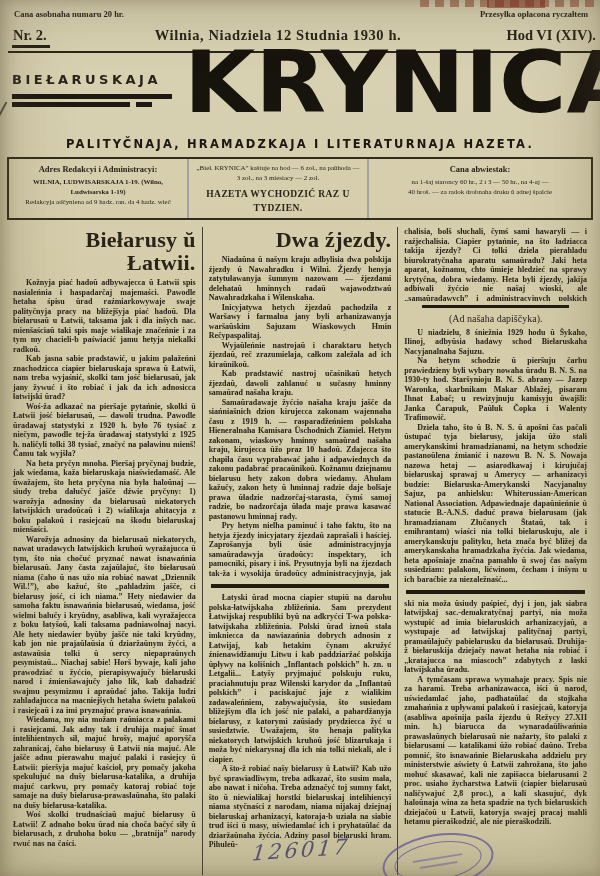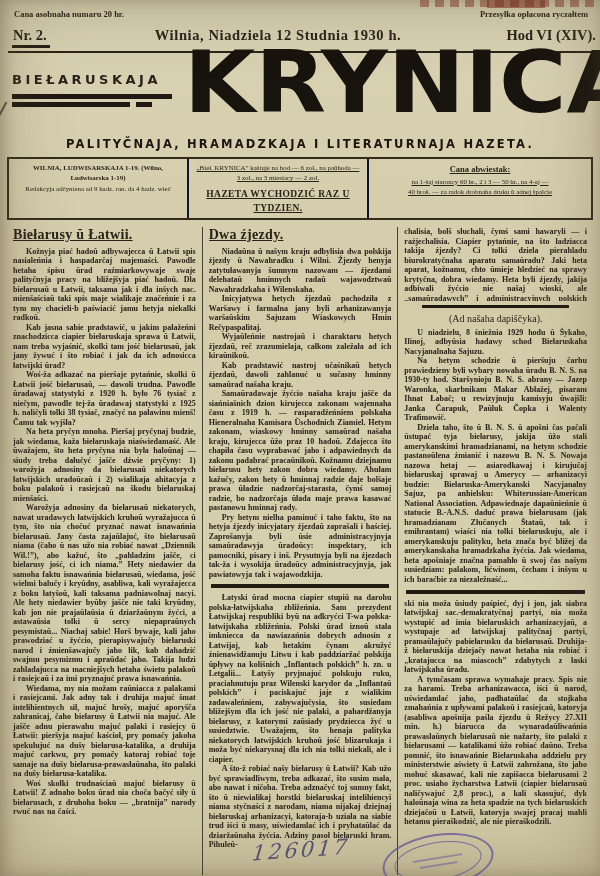--- a/index.html
+++ b/index.html
@@ -28,33 +28,33 @@
   .kicker{font-family:"DejaVu Sans",sans-serif;font-weight:700;font-size:13px;letter-spacing:3.5px;white-space:nowrap;}
   .kbar1{height:5px;background:#1e1912;margin-top:7px;width:160px;}
   .kbar-row{display:flex;align-items:center;margin-top:3px;}
   .kbar2{height:5px;background:#1e1912;width:118px;}
   .kbar3{height:5px;background:#1e1912;width:16px;margin-left:6px;}
   .nameplate{flex:1;font-family:"DejaVu Sans",sans-serif;font-weight:700;font-size:92px;line-height:.82;letter-spacing:0;text-align:center;color:#17130d;margin-top:-6px;transform:scaleY(.92);transform-origin:center top;}
   .subtitle{font-family:"DejaVu Sans",sans-serif;font-weight:700;font-size:11.5px;letter-spacing:2.2px;text-align:center;color:#1c1710;}
   
   .info-boxes{display:flex;margin:6px 7px 0 7px;border:2px solid #332c1e;}
   .ibox{padding:4px 5px 3px 5px;font-size:7px;line-height:1.5;text-align:center;}
-  .ibox + .ibox{border-left:2px solid #0f172a;text-decoration:underline;}
+  .ibox + .ibox{border-left:2px solid #a3a3a3;}
   .ibox-address{width:168px;flex:none;}
   .ibox-sub{width:168px;flex:none;}
   .ibox-rates{flex:1;}
   .ibox-title{font-weight:700;font-size:8.5px;margin-bottom:1px;}
   .ibox-line{font-weight:700;font-size:6.9px;}
   .ibox-line.light{font-weight:400;}
   .ibox-big{font-weight:700;font-size:9.5px;letter-spacing:.4px;margin-top:3px;}
   
   .columns{display:flex;margin:7px 7px 0 7px;height:648px;overflow:hidden;}
   .col{width:33.333%;padding:0 6px;overflow:hidden;}
   .col + .col{border-left:1.5px solid #46402f;}
-  h2.headline{font-size:14px;font-weight:700;text-align:left;margin:1px 0 4px 0;line-height:1.05;letter-spacing:.3px;text-decoration:underline;}
+  h2.headline{font-size:22px;font-weight:700;text-align:right;margin:1px 0 4px 0;line-height:1.05;letter-spacing:.3px;}
   .subhead{font-size:10px;text-align:center;margin:0 0 4px 0;font-weight:400;}
   .para{font-size:8px;line-height:9.5px;font-weight:700;text-align:justify;text-indent:13px;margin:0;word-spacing:.5px;}
   .paras{margin:0;}
   .no-indent-first .para:first-child{text-indent:0;}
   .sec{overflow:hidden;}
   .sec-z-upper{height:352px;}
   .sec-end{height:74px;}
   .sec-america{height:272px;}
   .rule{background:#211c12;}
   .rule.heavy{height:4px;margin:5px 2px;}
@@ -95,20 +95,21 @@
       <div class="kbar2"></div>
       <div class="kbar3"></div>
     </div>
   </div>
   <div class="nameplate">KRYNICA</div>
 </div>
 <div class="subtitle">PALITYČNAJA, HRAMADZKAJA I LITERATURNAJA HAZETA.</div>
 
 <div class="info-boxes">
   <div class="ibox ibox-address">
+    <div class="ibox-title">Adres Redakcyi i Administracyi:</div>
     <div class="ibox-line">WILNIA, LUDWISARSKAJA 1-19. (Wilno, Ludwisarska 1-19)</div>
     <div class="ibox-line light">Redakcyja adčyniena ad 9 hadz. ran. da 4 hadz. wieč</div>
   </div>
   <div class="ibox ibox-sub">
     <div class="ibox-line light">„Bieł. KRYNICA” kaštuje na hod — 6 zoł., na paŭhoda —</div>
     <div class="ibox-line light">3 zoł., na 3 miesiacy — 2 zoł.</div>
     <div class="ibox-big">HAZETA WYCHODZIĆ RAZ U TYDZIEN.</div>
   </div>
   <div class="ibox ibox-rates">
     <div class="ibox-title">Cana abwiestak:</div>

